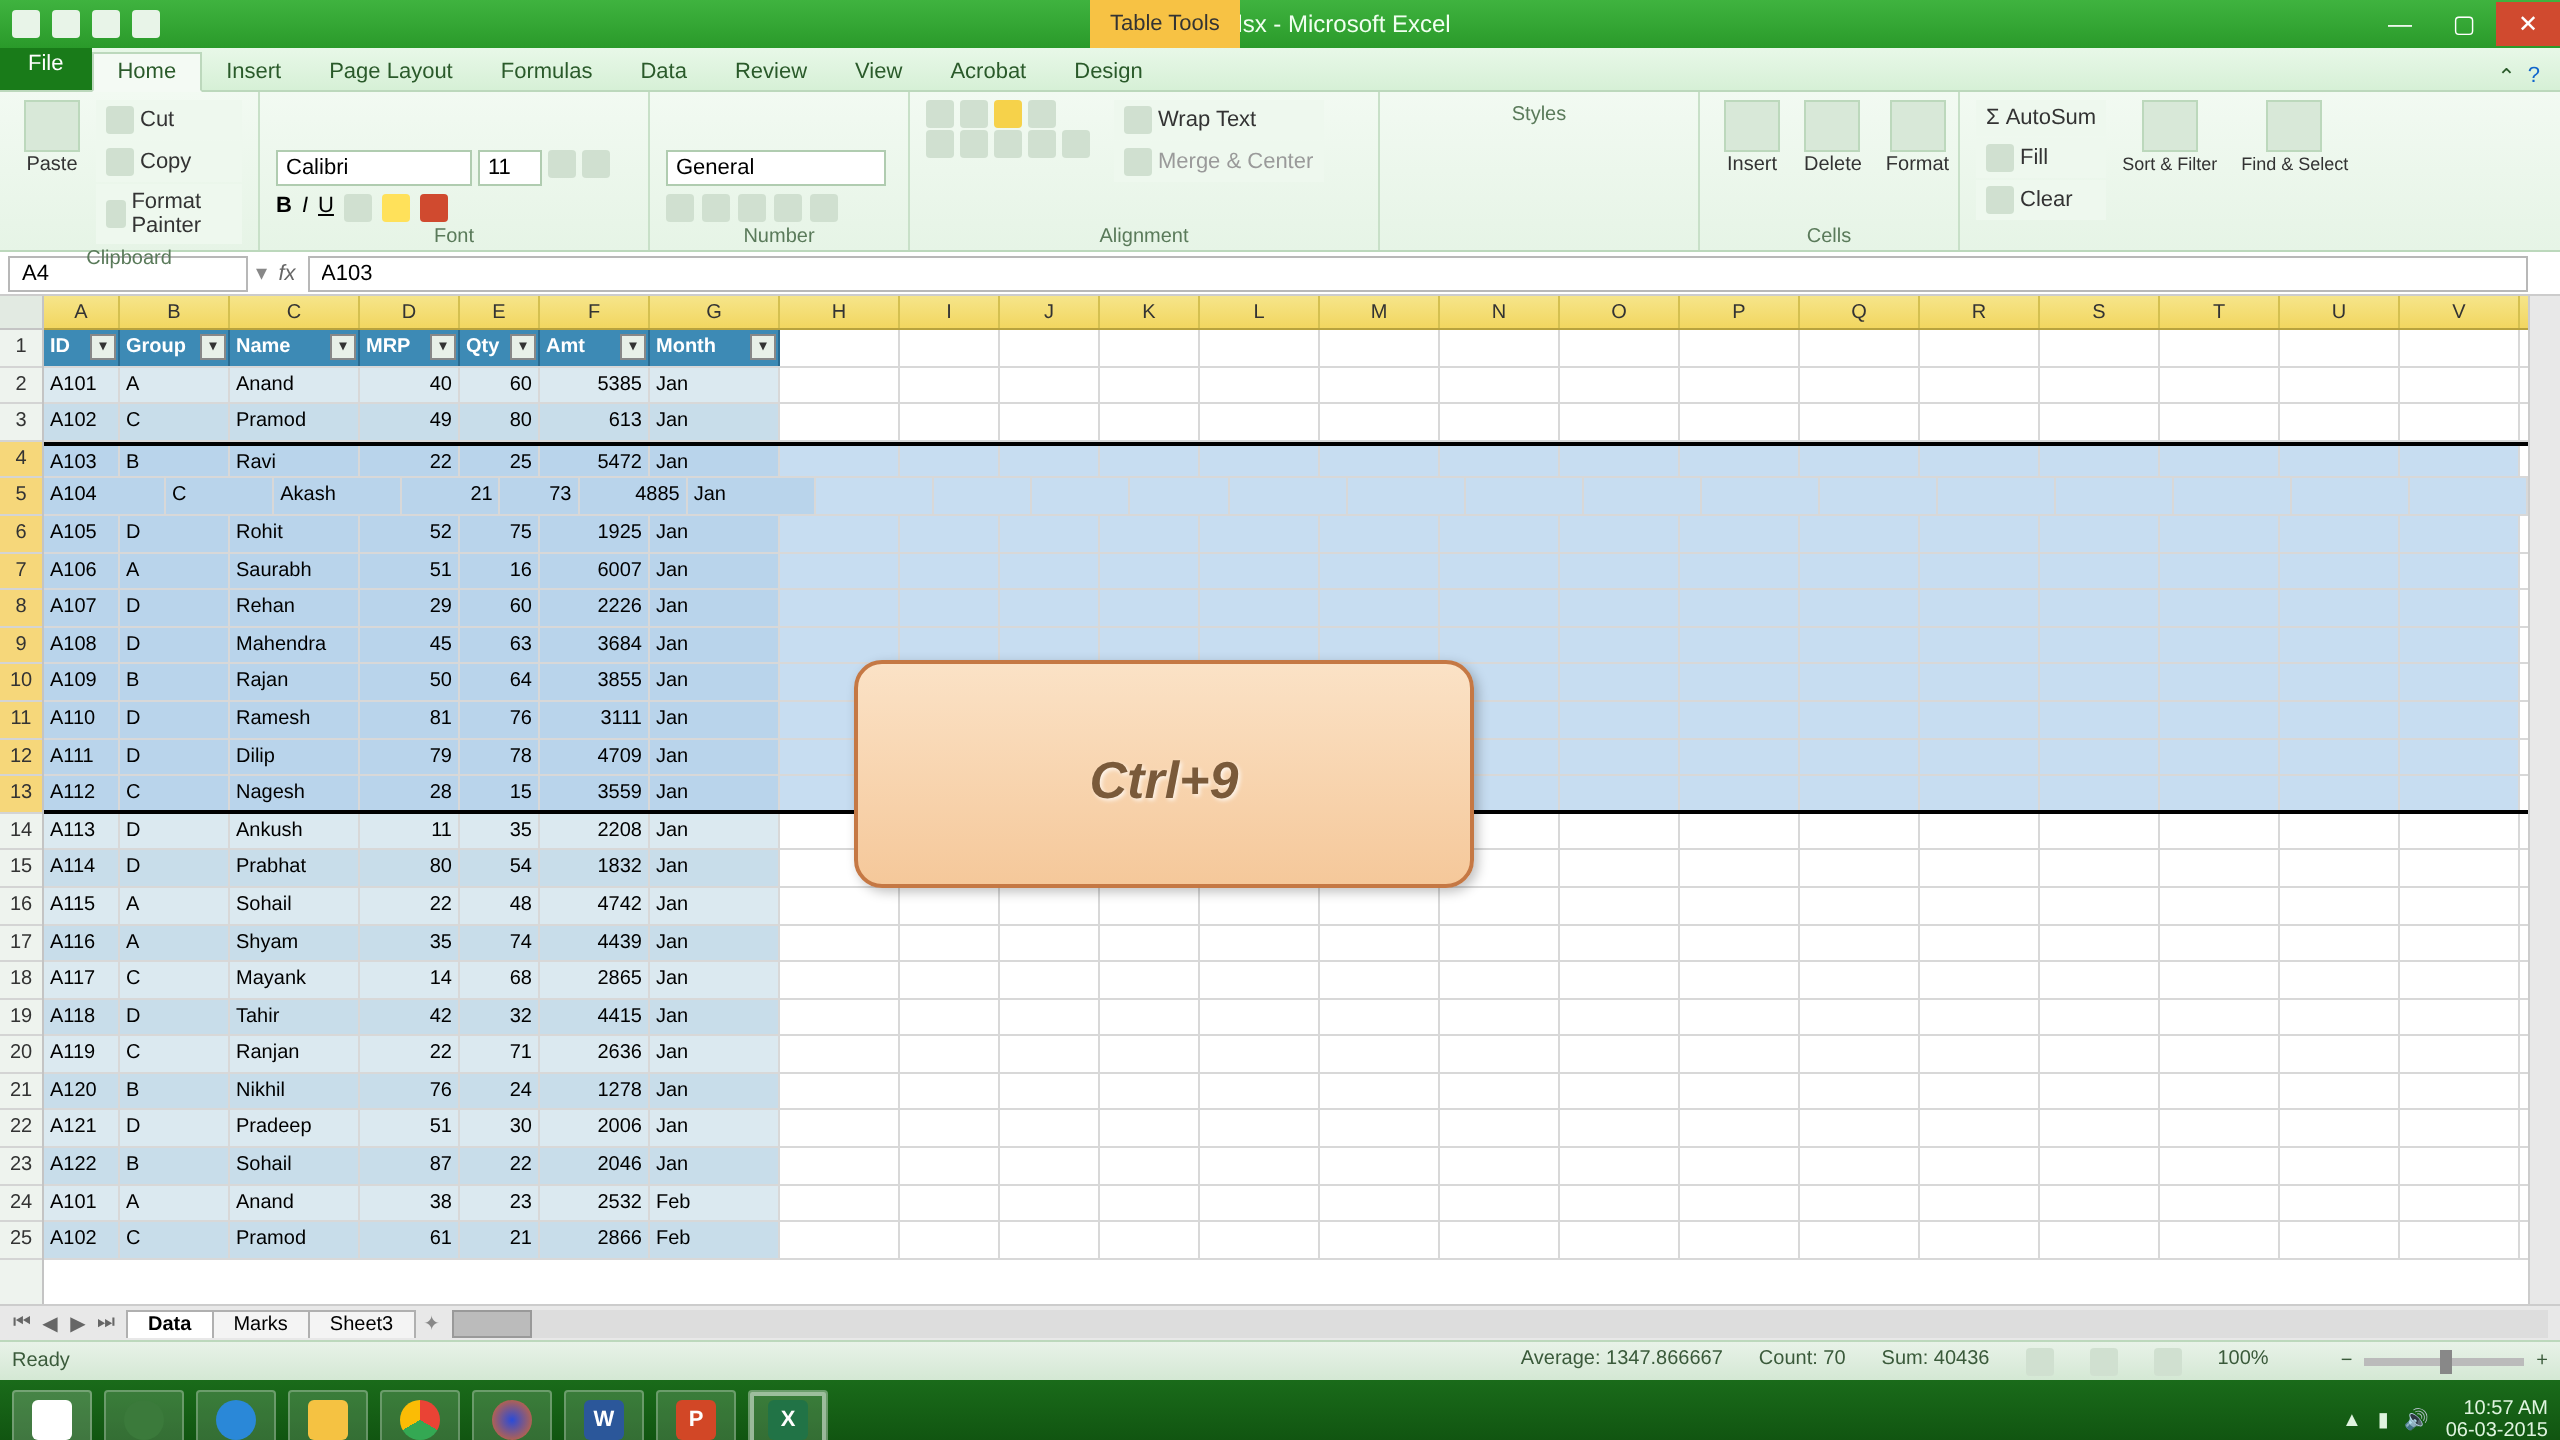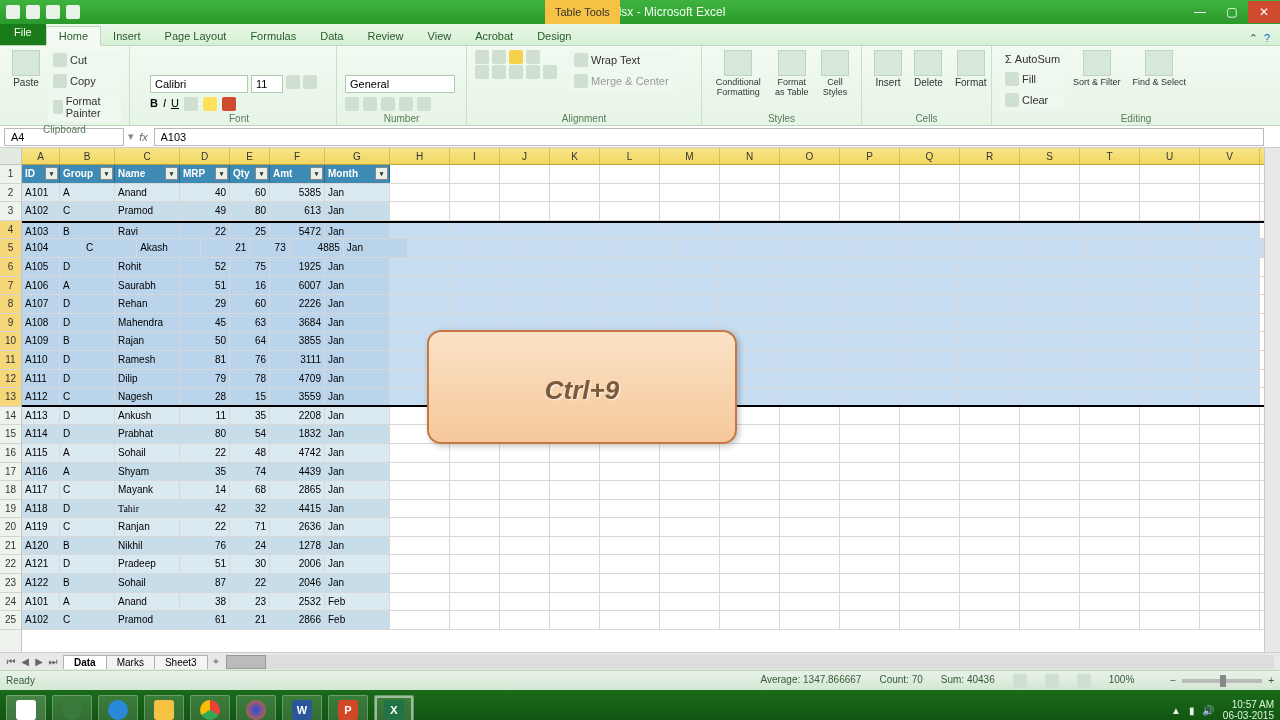--- a/index.html
+++ b/index.html
@@ -146,21 +146,21 @@
             <span>Copy</span>
           </div>
         <div class="ribbtn">
             <span class="ic"></span>
             <span>Format Painter</span>
           </div>
       </div>
     </div>
     <div class="label">Clipboard</div>
   </div>
-  <div class="group" style="width:195px;margin-left:12px;">
+  <div class="group" style="width:195px;">
     <div class="body stack" style="gap:4px;">
       <div style="display:flex;gap:3px;">
         <input class="fontsel" style="width: 98px;" value="Calibri">
         <input class="fontsel" style="width: 32px;" value="11">
         <span class="ic"></span>
         <span class="ic"></span>
       </div>
       <div style="display:flex;gap:5px;">
         <b>B</b>
         <i>I</i>
@@ -209,34 +209,20 @@
           </div>
         <div class="ribbtn" style="color:#9a9a9a;">
             <span class="ic"></span>
             <span>Merge &amp; Center</span>
           </div>
       </div>
     </div>
     <div class="label">Alignment</div>
   </div>
   <div class="group" style="width:160px;">
-    <div class="body">
-      <div class="big">
-          <div class="bigic"></div>
-          <span style="font-size:9px;text-align:center;">Conditional Formatting</span>
-        </div>
-      <div class="big">
-          <div class="bigic"></div>
-          <span style="font-size:9px;text-align:center;">Format as Table</span>
-        </div>
-      <div class="big">
-          <div class="bigic"></div>
-          <span style="font-size:9px;text-align:center;">Cell Styles</span>
-        </div>
-    </div>
     <div class="label">Styles</div>
   </div>
   <div class="group" style="width:130px;">
     <div class="body">
       <div class="big">
           <div class="bigic"></div>
           <span>Insert</span>
         </div>
       <div class="big">
           <div class="bigic"></div>
@@ -267,21 +253,20 @@
       </div>
       <div class="big">
           <div class="bigic"></div>
           <span style="font-size:9px;text-align:center;">Sort &amp; Filter</span>
         </div>
       <div class="big">
           <div class="bigic"></div>
           <span style="font-size:9px;text-align:center;">Find &amp; Select</span>
         </div>
     </div>
-    <div class="label">Editing</div>
   </div>
 </div>
 
 <div class="fxbar">
   <input class="namebox" value="A4" style="">
   <span style="color:#888;">▾</span>
   <span class="fxlabel">fx</span>
   <input class="formula" value="A103" style="">
 </div>
 
@@ -770,21 +755,21 @@
           <div class="cell" style="width: 60px;"></div>
           <div class="cell" style="width: 60px;"></div>
           <div class="cell" style="width: 60px;"></div>
           <div class="cell" style="width: 60px;"></div>
           <div class="cell" style="width: 60px;"></div>
           <div class="cell" style="width: 60px;"></div>
         </div>
         <div class="row">
           <div class="cell tblcell alt" style="width: 38px;">A118</div>
           <div class="cell tblcell alt" style="width: 55px;">D</div>
-          <div class="cell tblcell alt" style="width: 65px; font-family: Liberation Serif, serif;">Tahir</div>
+          <div class="cell tblcell alt" style="width: 65px;">Tahir</div>
           <div class="cell tblcell alt r" style="width: 50px;">42</div>
           <div class="cell tblcell alt r" style="width: 40px;">32</div>
           <div class="cell tblcell alt r" style="width: 55px;">4415</div>
           <div class="cell tblcell alt" style="width: 65px;">Jan</div>
           <div class="cell" style="width: 60px;"></div>
           <div class="cell" style="width: 50px;"></div>
           <div class="cell" style="width: 50px;"></div>
           <div class="cell" style="width: 50px;"></div>
           <div class="cell" style="width: 60px;"></div>
           <div class="cell" style="width: 60px;"></div>

